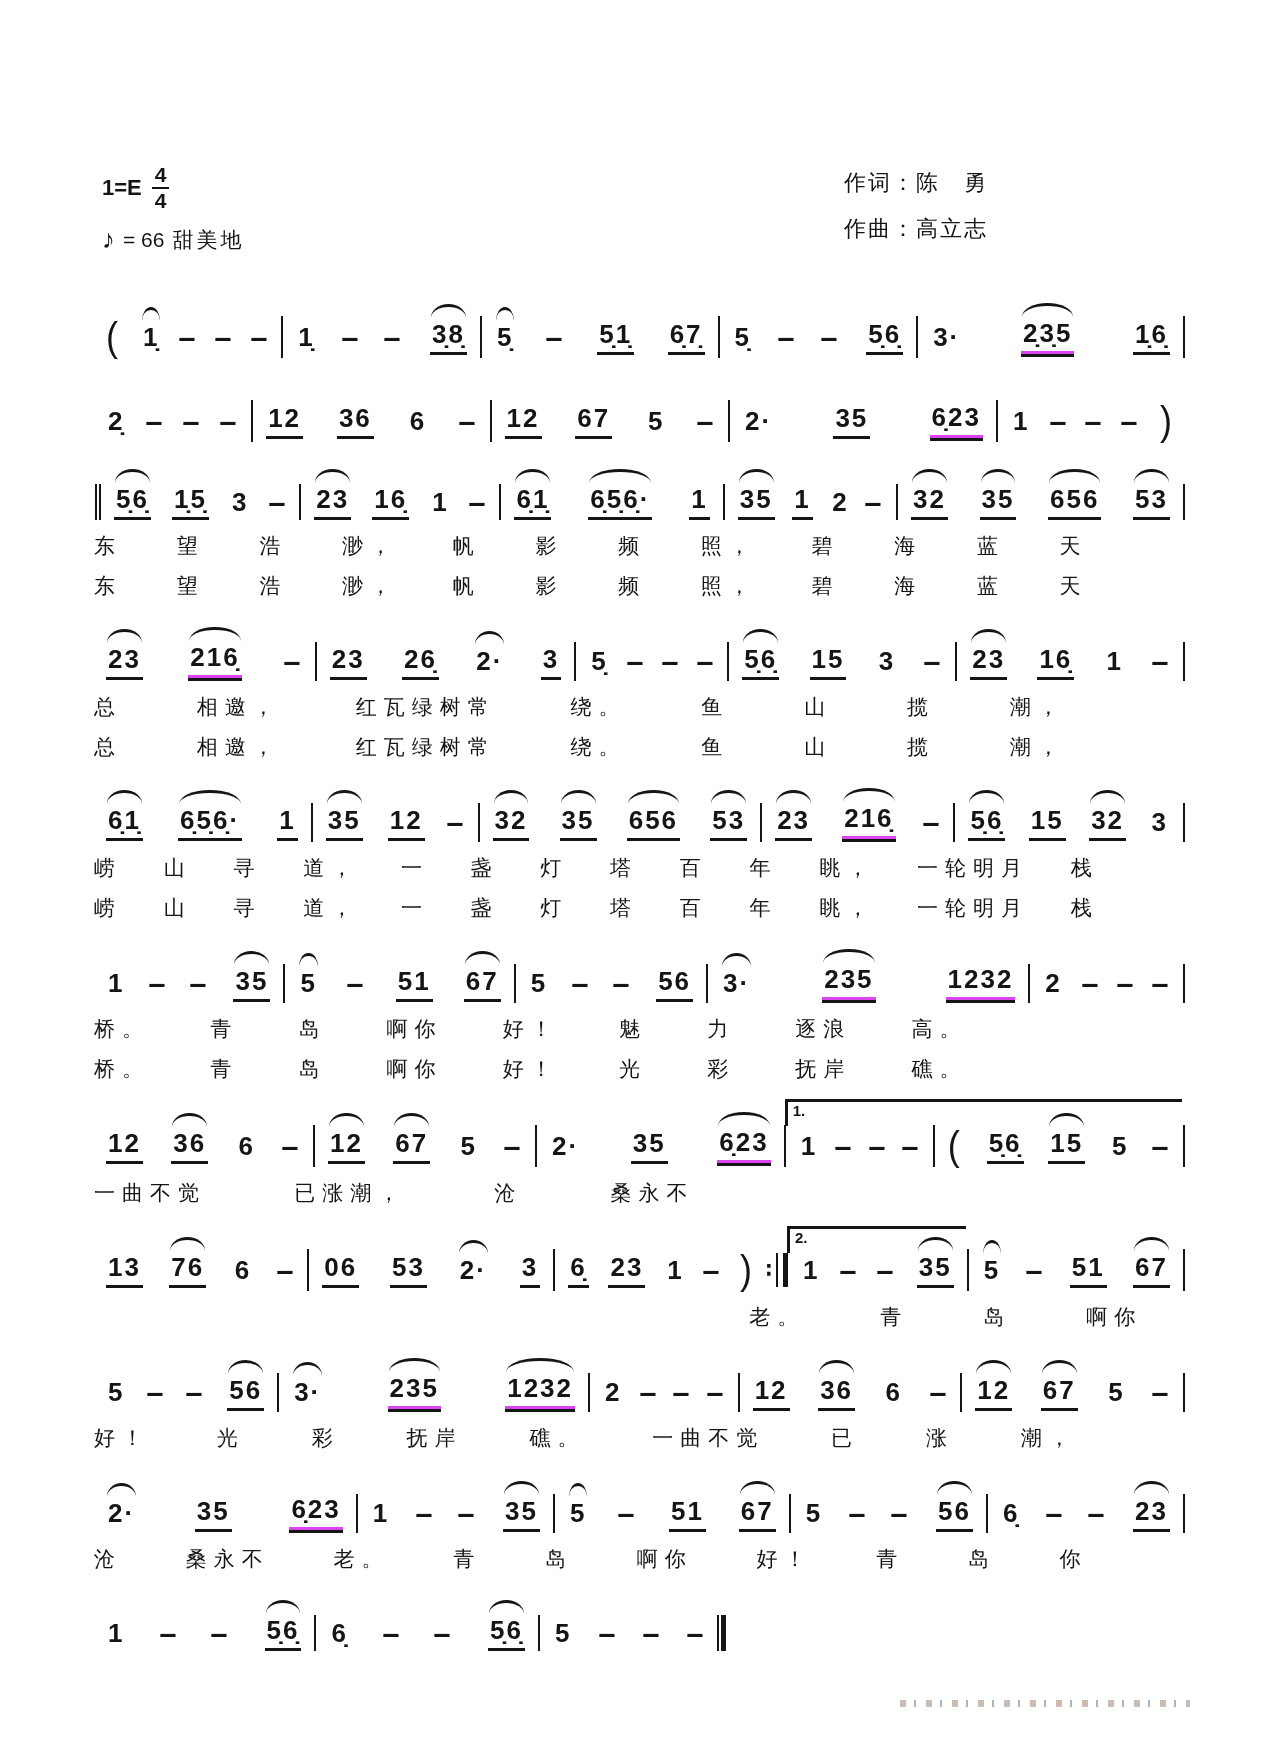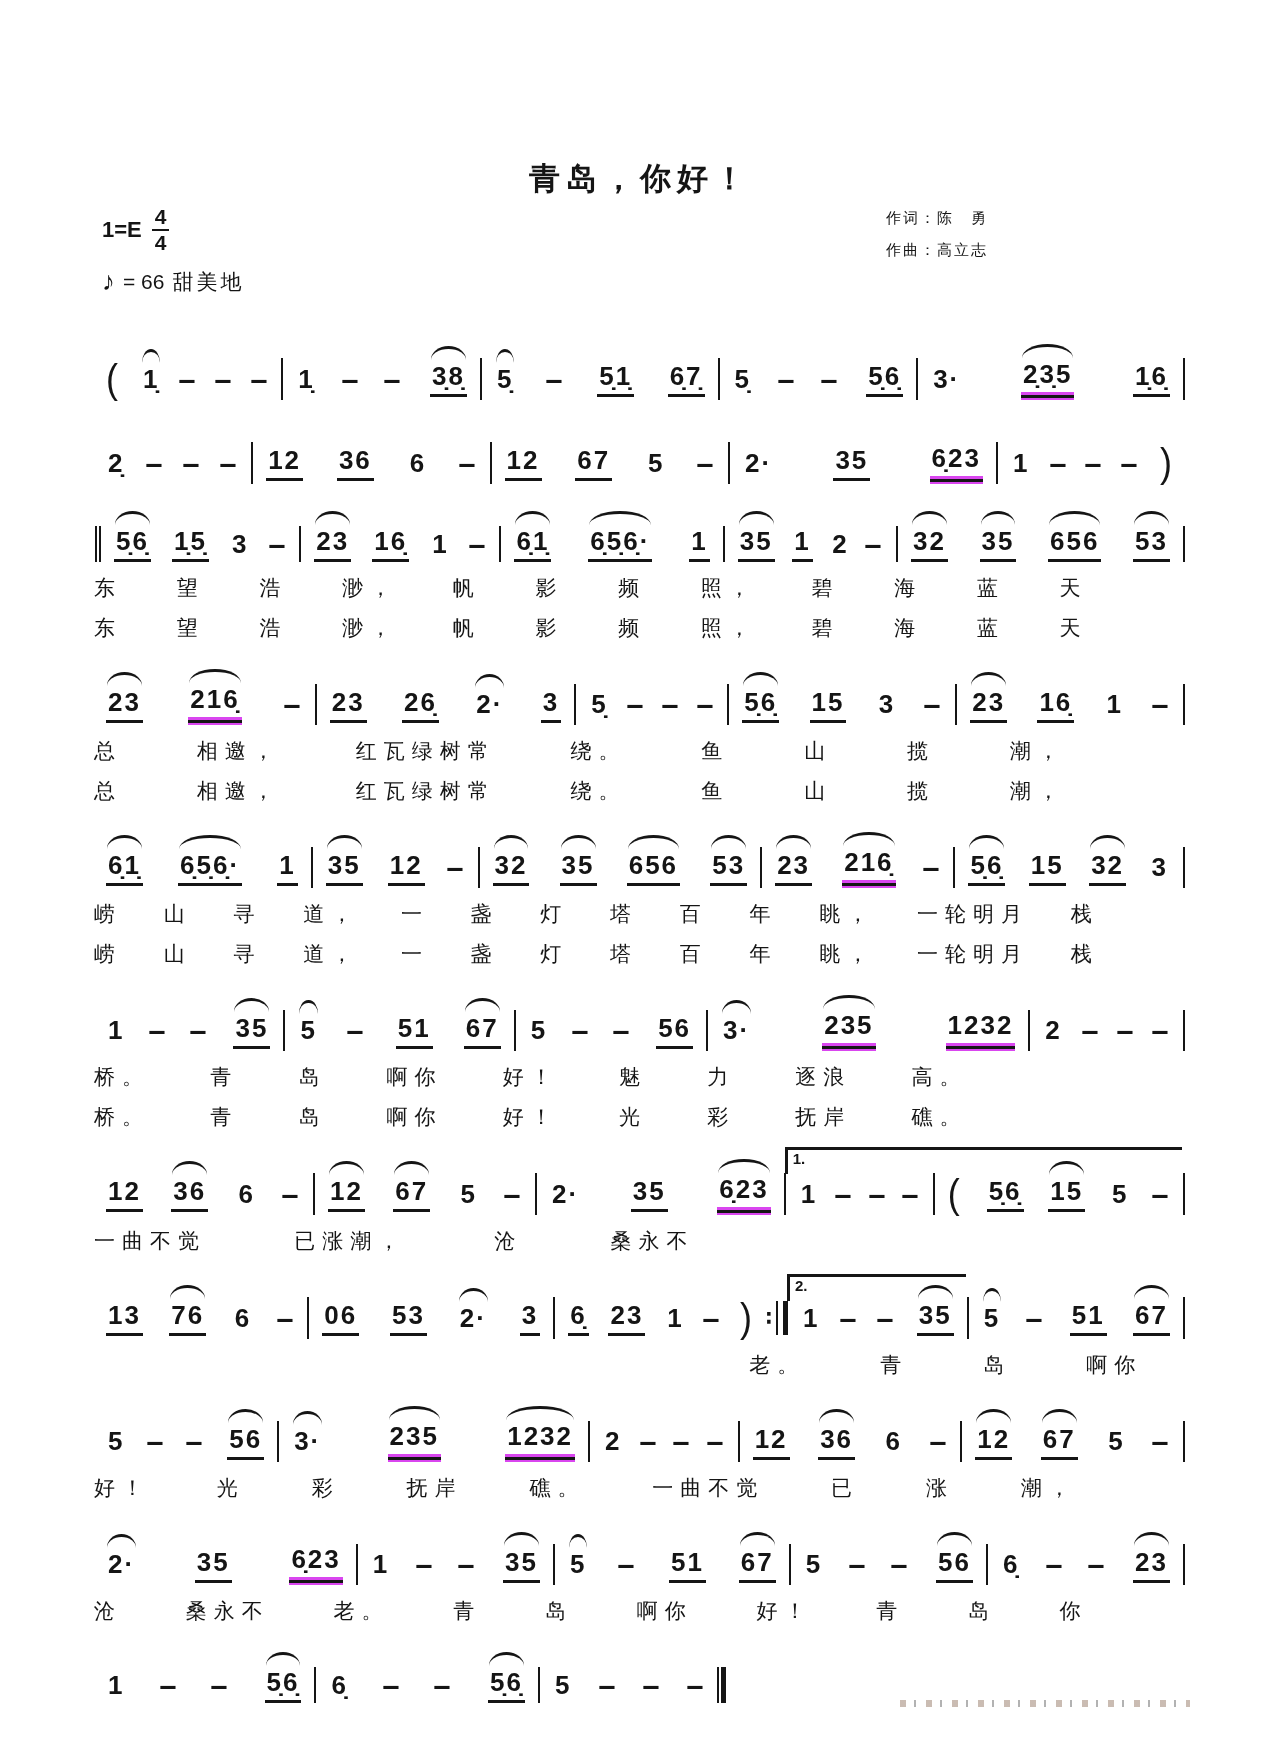--- a/index.html
+++ b/index.html
@@ -14,29 +14,29 @@
   .title{font-size:31px;font-weight:bold;letter-spacing:6px;}
   .subtitle{font-size:23px;margin-top:20px;letter-spacing:2px;}
   .meta{position:relative;height:104px;margin-top:2px;}
   .keysig{position:absolute;left:8px;top:4px;font-size:22px;font-weight:bold;display:flex;align-items:center;gap:10px;}
   .ts{display:inline-flex;flex-direction:column;text-align:center;line-height:1.05;font-size:21px;}
   .ts .top{border-bottom:2px solid #151515;padding:0 3px 1px;}
   .ts .bot{padding-top:1px;}
   .tempo{position:absolute;left:8px;top:64px;font-size:21px;display:flex;align-items:center;gap:8px;}
   .tempo .note{font-size:26px;}
   .tempo .expr{font-weight:normal;letter-spacing:3px;}
-  .credits{position:absolute;right:198px;top:0;font-size:15px;line-height:2.1;letter-spacing:2px;}
+  .credits{position:absolute;right:198px;top:0;font-size:22px;line-height:2.1;letter-spacing:2px;}
   
   #score{margin-top:26px;}
   .system{margin-bottom:16px;}
   .notes-row{display:flex;align-items:center;padding-top:26px;font-weight:bold;font-size:26px;}
   .measure{display:flex;align-items:center;justify-content:space-between;padding:0 12px;flex-grow:1;}
   .grp{position:relative;display:inline-block;padding:0 2px;white-space:nowrap;letter-spacing:2px;}
   .u1{border-bottom:3px solid #151515;padding-bottom:2px;}
-  .u2{border-bottom:8px solid #d946ef;padding-bottom:2px;}
+  .u2{border-bottom:6px solid #d946ef;padding-bottom:2px;}
   .u2::after{content:"";position:absolute;left:0;right:0;bottom:-6px;height:3px;background:#151515;}
   .a::before{content:"";position:absolute;left:1px;right:1px;top:-15px;height:11px;
     border-top:3px solid #151515;border-radius:50% 50% 0 0/100% 100% 0 0;}
   .p{font-weight:normal;font-size:36px;transform:scaleY(1.15);padding:0;}
   .d{display:inline-block;transform:scaleX(2.3);}
   .bar{width:2px;align-self:stretch;background:#151515;min-height:34px;margin:0 1px;flex-shrink:0;}
   .bar.thick{width:5px;}
   .repeat-end{display:flex;align-items:center;gap:3px;flex-shrink:0;}
   .rpt-dots{font-size:20px;font-weight:bold;line-height:1;}
   .volta{display:flex;align-items:center;position:relative;flex-grow:8;}
@@ -47,21 +47,20 @@
   .lyric{letter-spacing:7px;white-space:nowrap;}
   
   .watermark{position:absolute;left:900px;top:1700px;width:290px;height:7px;opacity:.45;
     background:repeating-linear-gradient(90deg,#8a6a55 0 6px,transparent 6px 14px,#555 14px 16px,transparent 16px 26px);}
 </style>
 </head>
 <body>
 
 <div class="sheet">
   <div class="titleblock">
-    <div class="title">青岛，你好！</div>
   </div>
 
   <div class="meta">
     <div class="keysig">
       <span>1=E</span>
       <span class="ts">
         <span class="top">4</span>
         <span class="bot">4</span>
       </span>
     </div>

